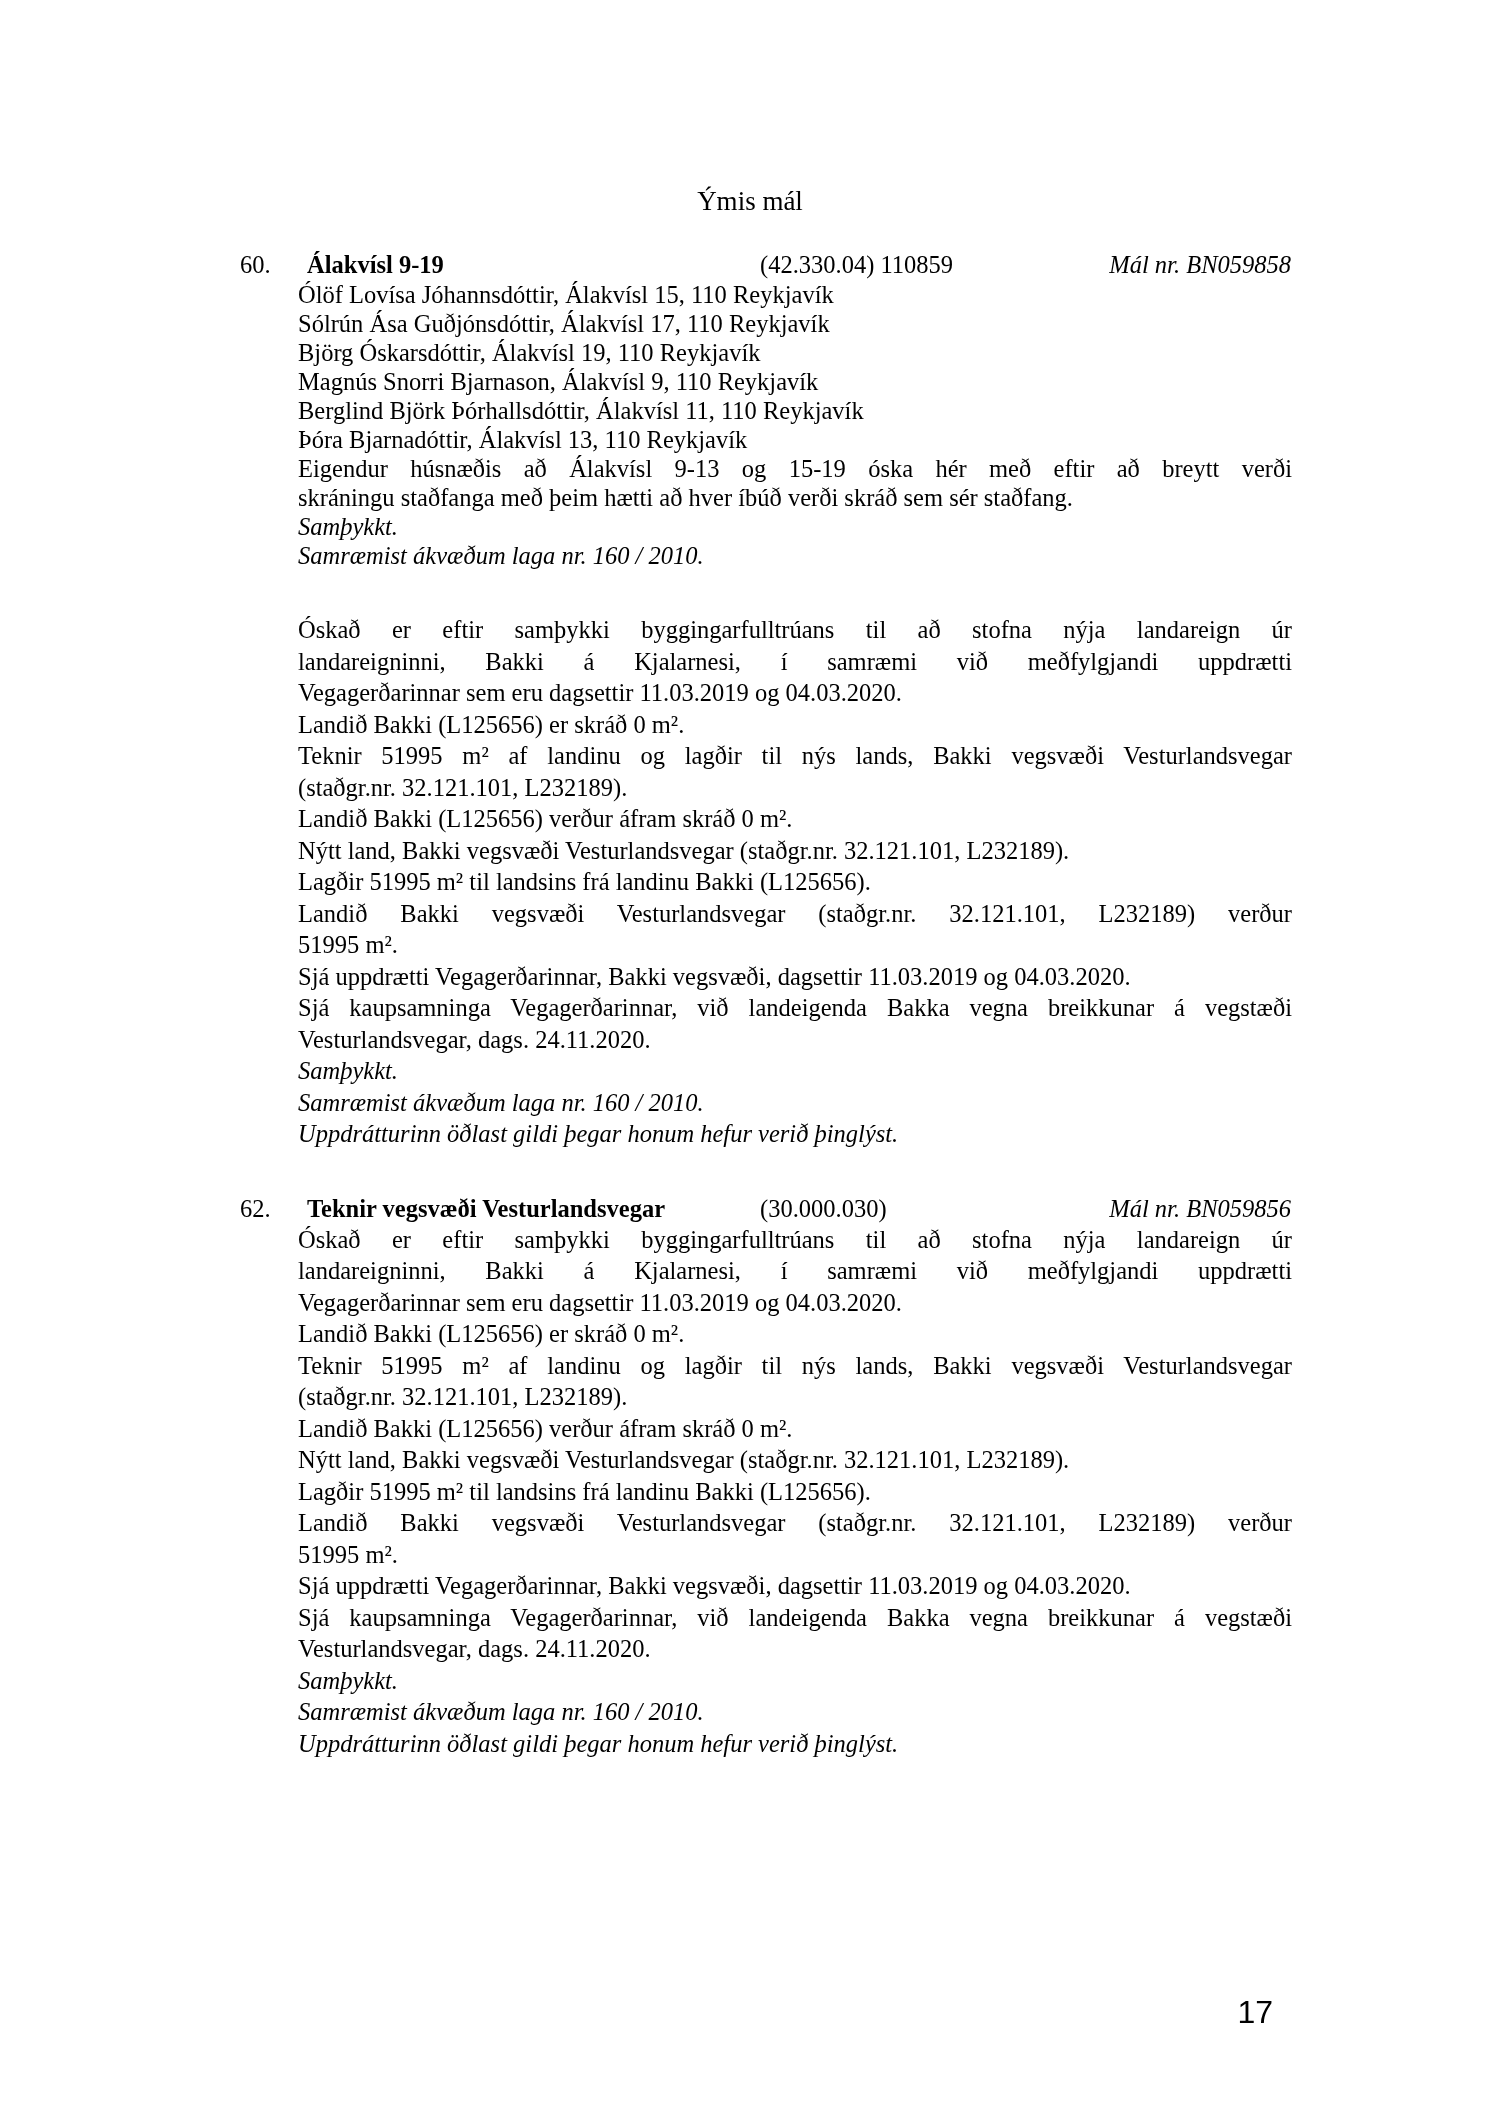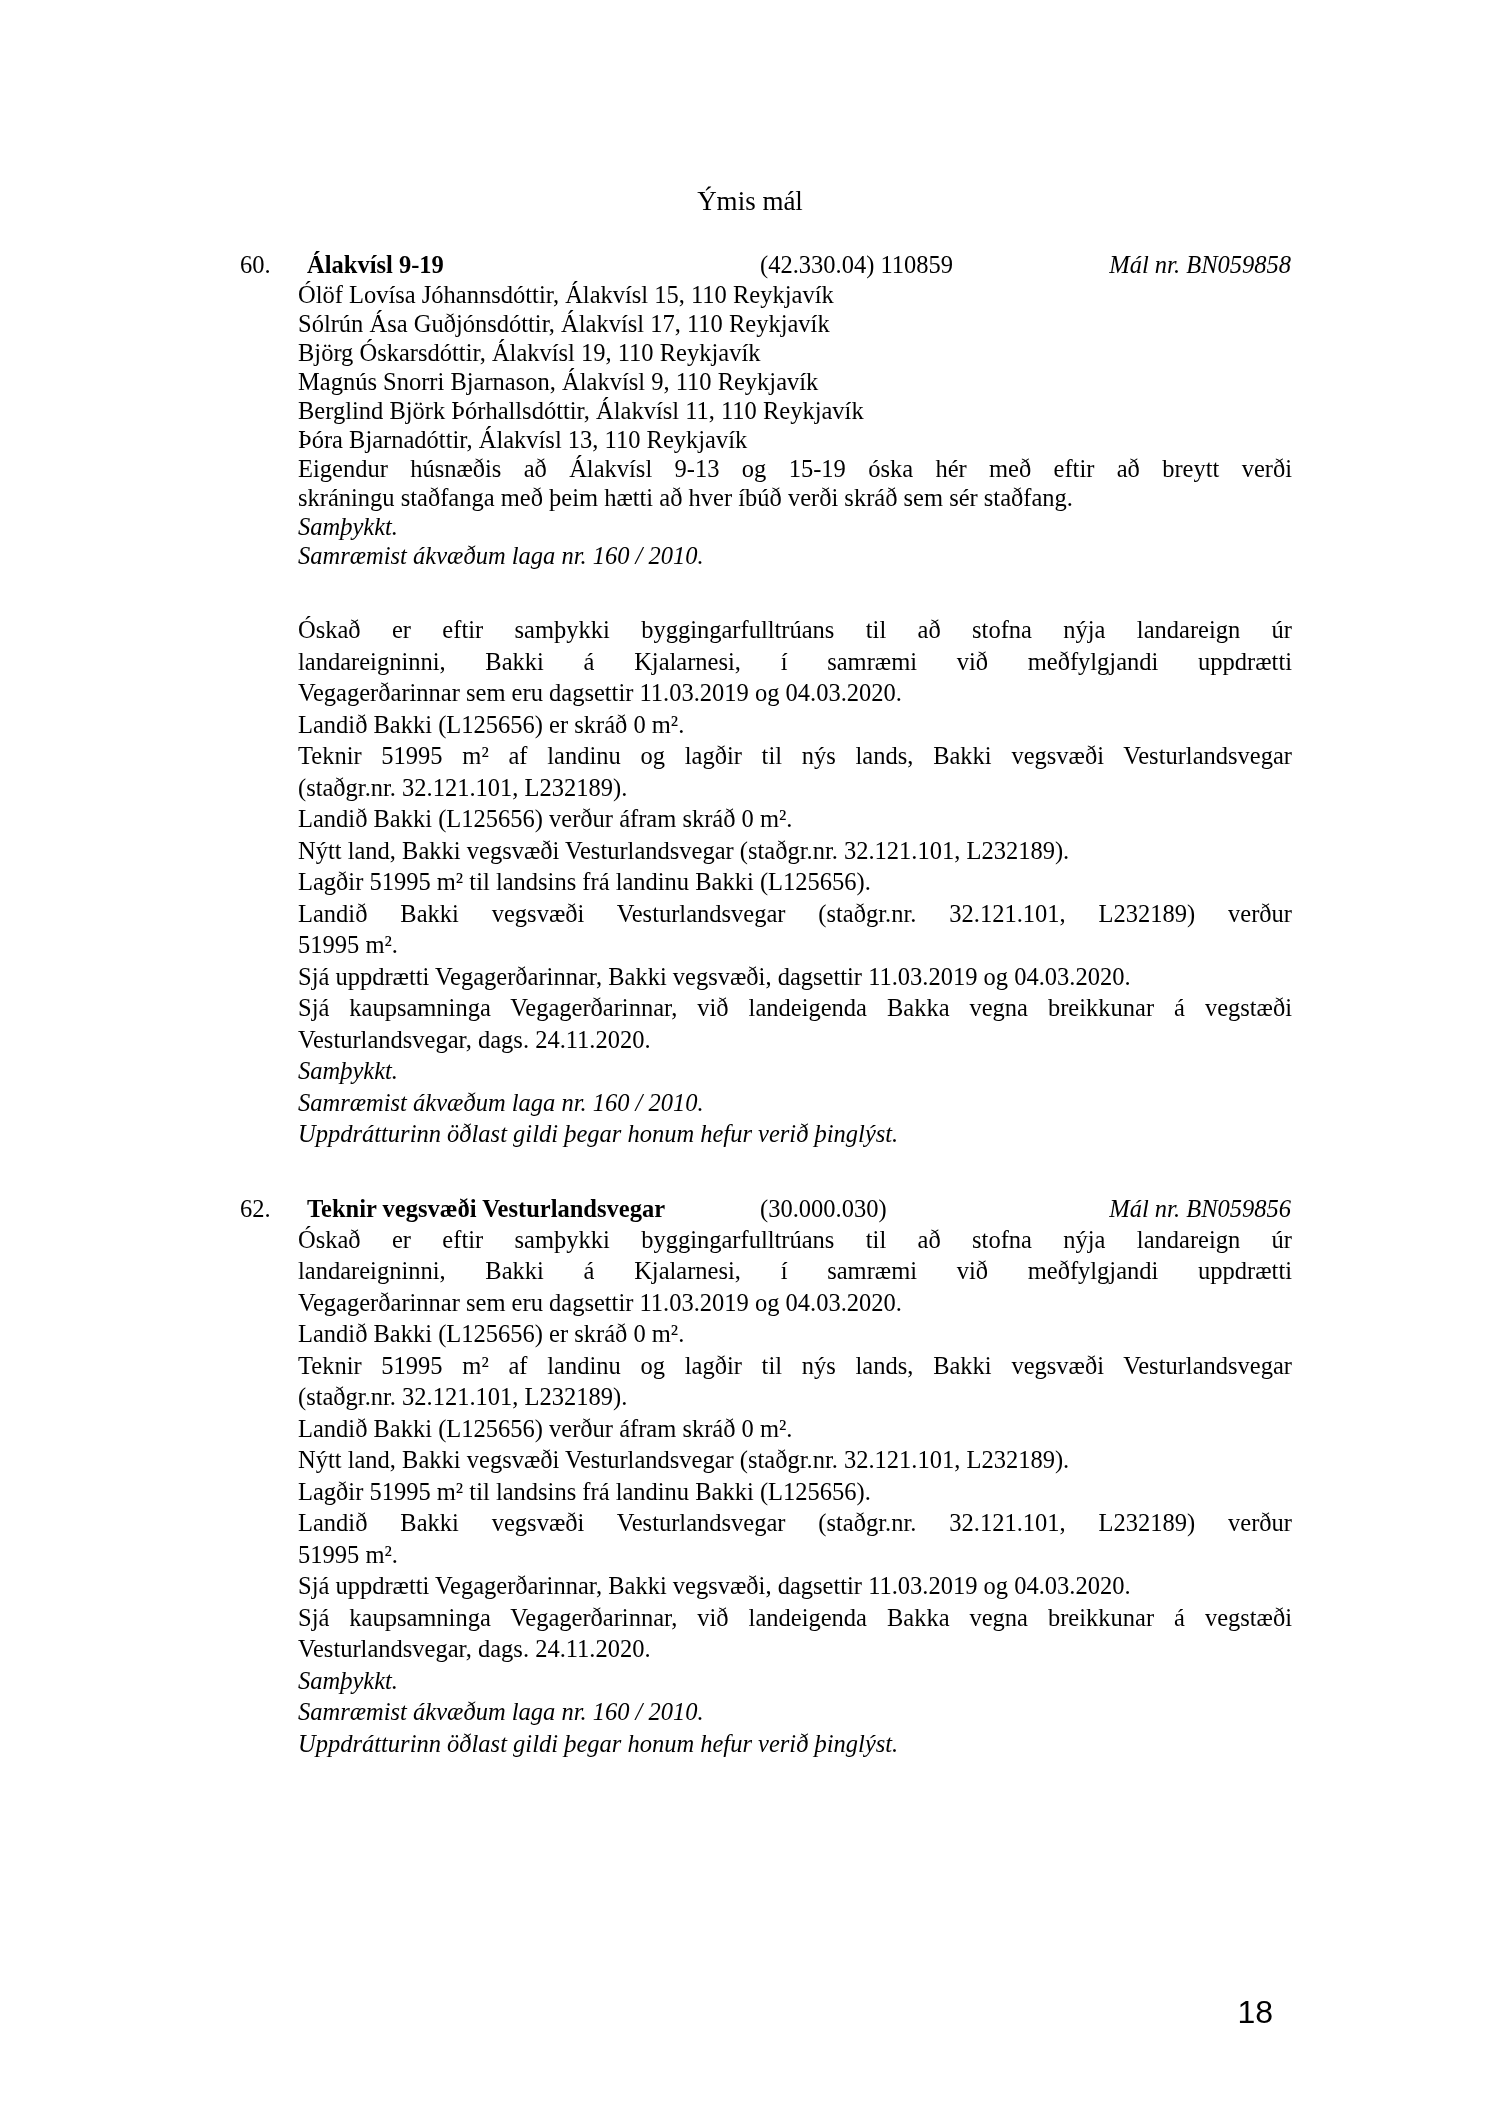--- a/index.html
+++ b/index.html
@@ -127,14 +127,14 @@
             <div class="line">Sjá uppdrætti Vegagerðarinnar, Bakki vegsvæði, dagsettir 11.03.2019 og 04.03.2020.</div>
             <div class="line just">Sjá kaupsamninga Vegagerðarinnar, við landeigenda Bakka vegna breikkunar á vegstæði</div>
             <div class="line">Vesturlandsvegar, dags. 24.11.2020.</div>
             <div class="line it">Samþykkt.</div>
             <div class="line it">Samræmist ákvæðum laga nr. 160 / 2010.</div>
             <div class="line it">Uppdrátturinn öðlast gildi þegar honum hefur verið þinglýst.</div>
           </div>
   </section>
 </div>
   </div>
-  <div class="page-number">18</div>
+  <div class="page-number">17</div>
 </div>
 
 </body></html>

